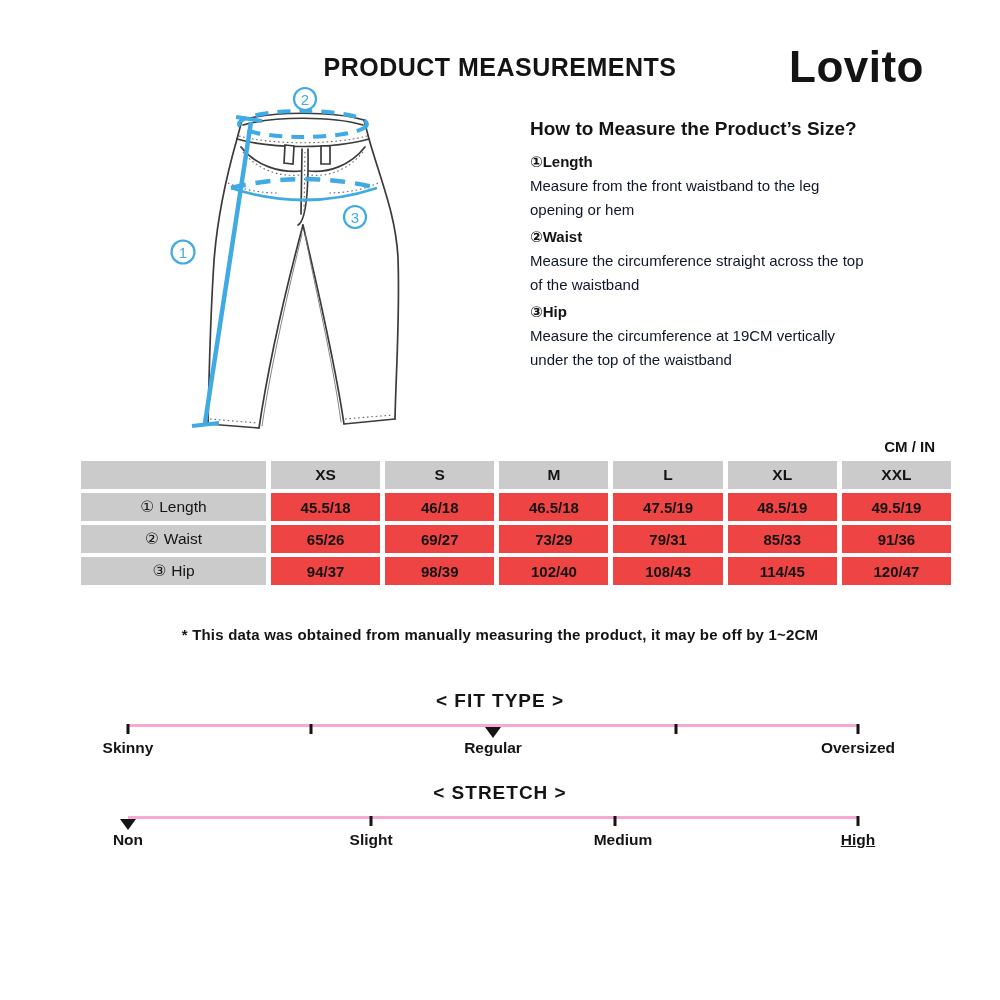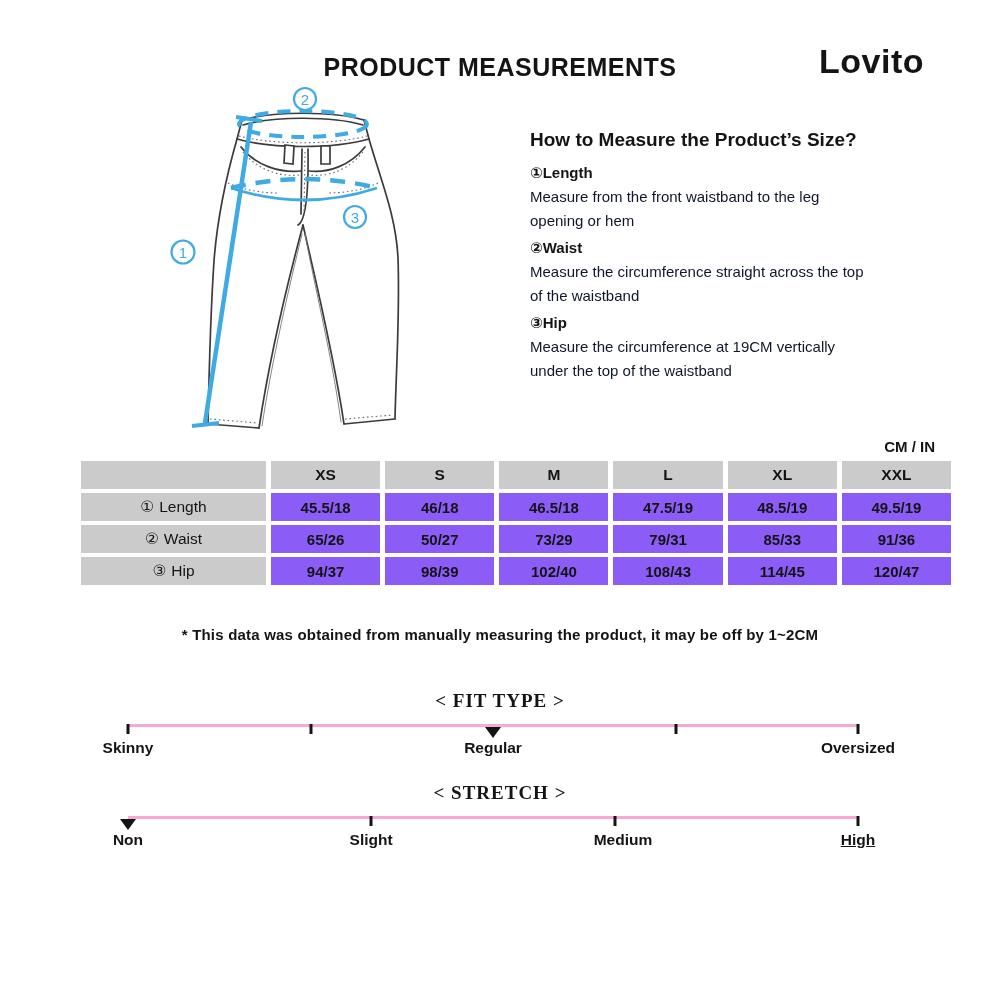--- a/index.html
+++ b/index.html
@@ -1,48 +1,48 @@
 <!DOCTYPE html>
 <html><head>
 <meta charset="utf-8">
 <style>
   html,body{margin:0;padding:0;background:#fff;}
   .page{position:relative;width:1000px;height:1000px;background:#fff;overflow:hidden;
         font-family:"Liberation Sans","DejaVu Sans",sans-serif;color:#141414;}
 
   .title{position:absolute;top:53px;left:0;width:1000px;text-align:center;
          font-size:25px;font-weight:700;letter-spacing:.5px;}
-  .brand{position:absolute;top:42px;right:76px;font-size:34px;font-weight:700;letter-spacing:.5px;}
+  .brand{position:absolute;top:42px;right:76px;font-size:44px;font-weight:700;letter-spacing:.5px;}
 
   .pants{position:absolute;left:148px;top:86px;width:322px;height:358px;}
 
-  .howto{position:absolute;left:530px;top:116px;width:420px;margin-top:11px;}
+  .howto{position:absolute;left:530px;top:116px;width:420px;}
   .howto-title{font-size:19px;font-weight:700;line-height:25px;margin-bottom:9px;}
   .mi-title{font-size:15px;font-weight:700;line-height:24px;margin-top:3px;}
   .mi-title span{display:inline;}
   .mi-desc{font-size:15px;line-height:24px;color:#0f172a;max-width:336px;}
 
   .unit{position:absolute;top:438px;right:65px;font-size:15px;font-weight:700;}
 
   .size-table{position:absolute;left:65px;top:461px;width:870px;
               display:grid;grid-template-columns:185px repeat(6,1fr);
               column-gap:5px;row-gap:4px;padding-left:16px;}
   .cell{height:28px;display:flex;align-items:center;justify-content:center;
-        font-size:15px;background:#8b5cf6;}
+        font-size:15px;background:#ef4444;}
   .cell.hd{background:#cbcbcb;font-weight:700;font-size:15.5px;}
   .cell.rl{background:#cbcbcb;font-weight:400;font-size:15.5px;}
   .cell.val{font-weight:700;}
   .rl .num{margin-right:5px;}
 
   .note{position:absolute;top:626px;left:0;width:1000px;text-align:center;
         font-size:15px;font-weight:700;letter-spacing:.2px;}
 
   .scale{position:absolute;left:0;width:1000px;height:72px;}
   .scale-title{position:absolute;top:0;left:0;width:1000px;text-align:center;
-               font-size:19px;font-weight:700;letter-spacing:1px;font-family:Liberation Serif, serif;}
+               font-size:19px;font-weight:700;letter-spacing:1px;}
   .scale-track{position:absolute;left:128px;top:34px;width:730px;height:3px;background:#f9a8d4;}
   .tick{position:absolute;top:0;width:3px;height:10px;background:#141414;transform:translateX(-50%);}
   .marker{position:absolute;top:3px;width:0;height:0;transform:translateX(-50%);
           border-left:8px solid transparent;border-right:8px solid transparent;
           border-top:11px solid #141414;}
   .scale-label{position:absolute;top:15px;transform:translateX(-50%);
                font-size:15.5px;font-weight:700;white-space:nowrap;}
   #scale-fit{top:690px;}
   #scale-stretch{top:782px;}
 </style>
@@ -149,21 +149,21 @@
     <div class="cell val">46.5/18</div>
     <div class="cell val">47.5/19</div>
     <div class="cell val">48.5/19</div>
     <div class="cell val">49.5/19</div>
 
     <div class="cell rl">
       <span class="num">②</span>
       <span>Waist</span>
     </div>
     <div class="cell val">65/26</div>
-    <div class="cell val">50/27</div>
+    <div class="cell val">69/27</div>
     <div class="cell val">73/29</div>
     <div class="cell val">79/31</div>
     <div class="cell val">85/33</div>
     <div class="cell val">91/36</div>
 
     <div class="cell rl">
       <span class="num">③</span>
       <span>Hip</span>
     </div>
     <div class="cell val">94/37</div>

